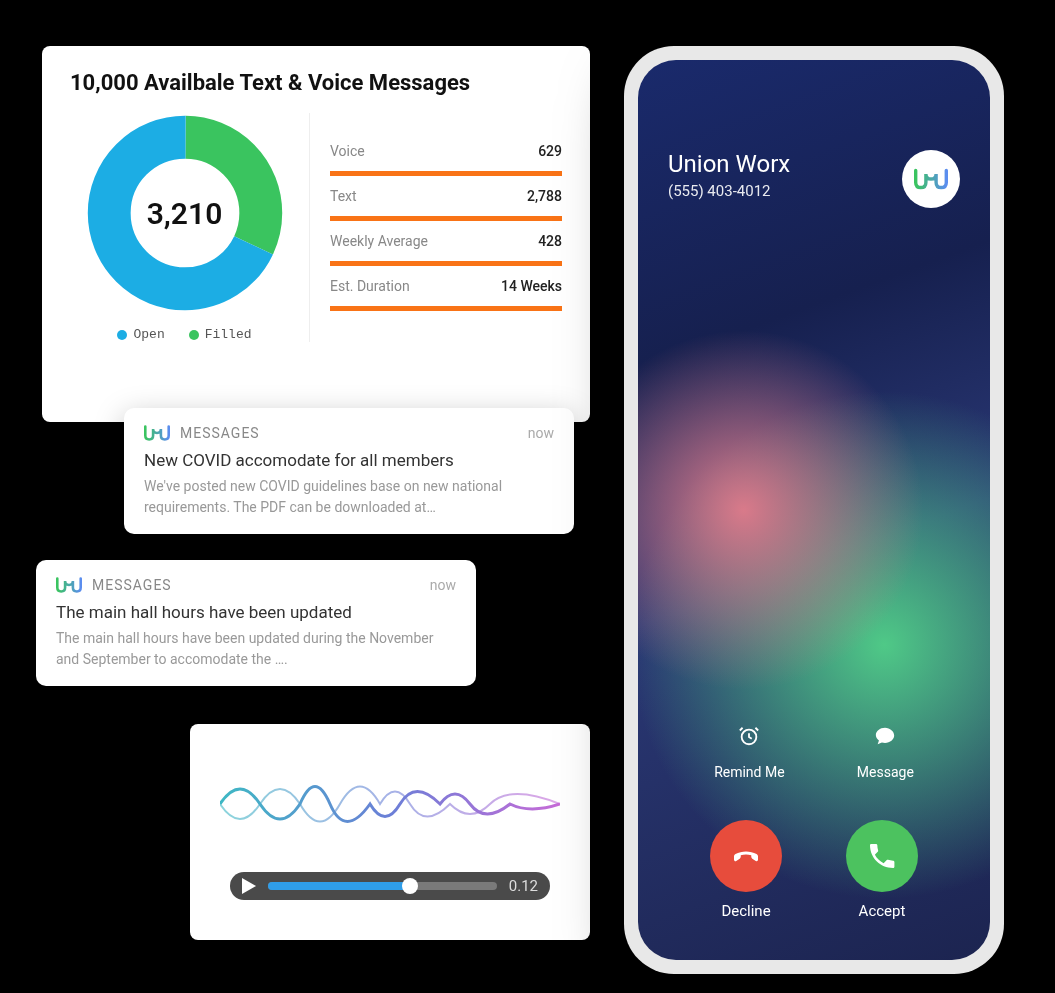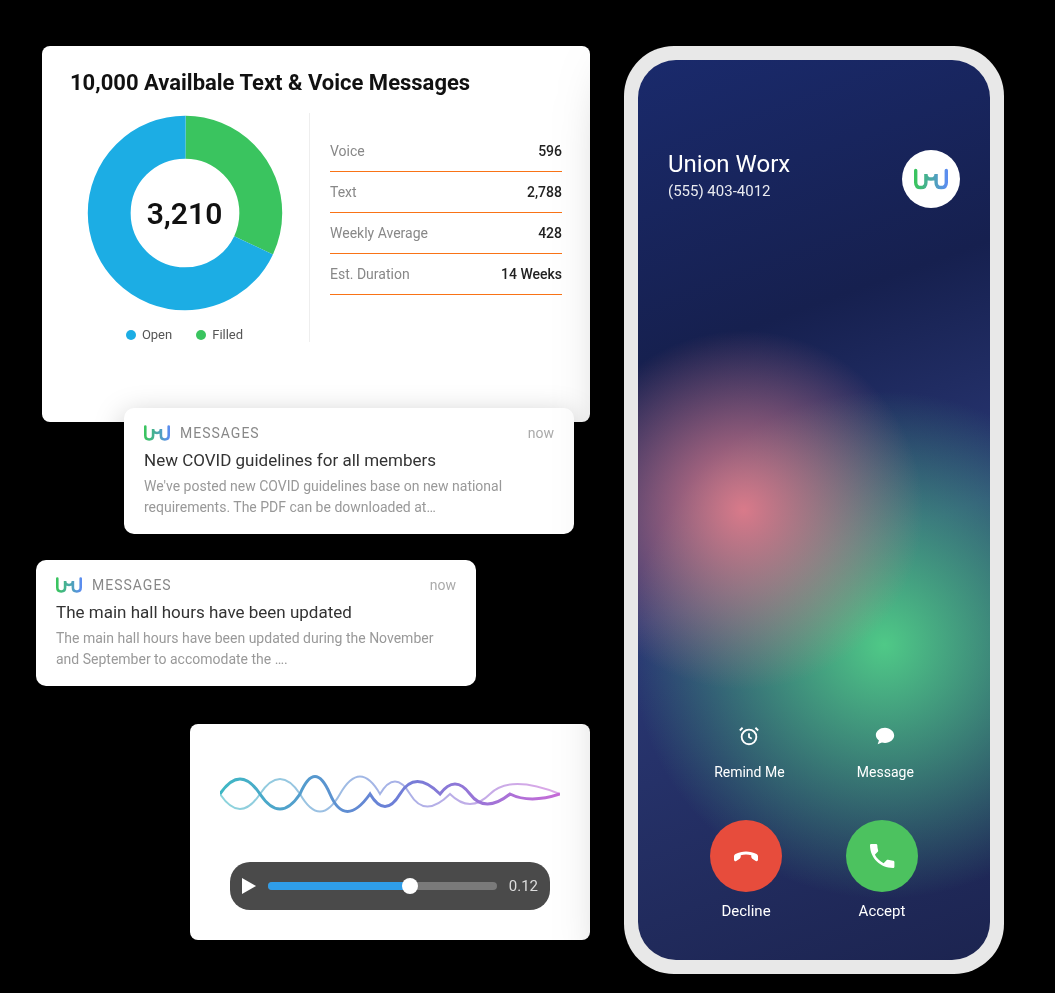--- a/index.html
+++ b/index.html
@@ -44,32 +44,32 @@
   }
   .donut { position: relative; width: 200px; height: 200px; }
   .donut svg { width: 200px; height: 200px; }
   .donut-center {
     position: absolute; inset: 0;
     display:flex; align-items:center; justify-content:center;
     font-size: 30px; font-weight: 600; color:#111;
   }
   .legend {
     display:flex; gap: 24px; margin-top: 14px;
-    font-size: 13px; color:#555;
+    font-size: 13px; color:#555;font-family:Liberation Mono, monospace;
   }
   .legend-item { display:flex; align-items:center; gap:6px;}
   .swatch { width:10px; height:10px; border-radius:50%; }
   .swatch.open { background:#1cade4; }
   .swatch.filled { background:#3ac45f; }
 
   .stats-table { flex:1; padding-top: 18px;}
   .stat-row {
     display:flex; justify-content:space-between;
     padding: 12px 0;
-    border-bottom: 1px solid #f97316;
+    border-bottom: 5px solid #f97316;
     font-size: 14px;
   }
   .stat-label { color:#888; }
   .stat-value { color:#222; font-weight:500;}
 
   
   .notif {
     position:absolute;
     background:#fff;
     border-radius: 10px;
@@ -98,21 +98,21 @@
     box-shadow: 0 8px 30px rgba(0,0,0,0.3);
     display:flex; flex-direction:column;
     align-items:center; justify-content:center;
     gap: 24px;
     padding: 20px;
   }
   .waveform svg { width: 340px; height: 80px; }
   .player {
     background:#4a4a4a;
     border-radius: 20px;
-    height: 48px;
+    height: 28px;
     width: 320px;
     display:flex; align-items:center;
     padding: 0 12px;
     gap: 12px;
   }
   .play-icon {
     width:0; height:0;
     border-left: 14px solid #fff;
     border-top: 8px solid transparent;
     border-bottom: 8px solid transparent;
@@ -213,21 +213,21 @@
         </div>
         <div class="legend-item">
           <span class="swatch filled"></span>
           <span>Filled</span>
         </div>
       </div>
     </div>
     <div class="stats-table">
       <div class="stat-row">
         <span class="stat-label">Voice</span>
-        <span class="stat-value">596</span>
+        <span class="stat-value">629</span>
       </div>
       <div class="stat-row">
         <span class="stat-label">Text</span>
         <span class="stat-value">2,788</span>
       </div>
       <div class="stat-row">
         <span class="stat-label">Weekly Average</span>
         <span class="stat-value">428</span>
       </div>
       <div class="stat-row">
@@ -247,21 +247,21 @@
             <linearGradient id="g1">
               <stop offset="0" stop-color="#3ac45f"></stop>
               <stop offset="1" stop-color="#5b8def"></stop>
             </linearGradient>
           </defs>
         </svg>
     </span>
     <span class="notif-app">MESSAGES</span>
     <span class="notif-time">now</span>
   </div>
-  <div class="notif-title">New COVID guidelines for all members</div>
+  <div class="notif-title">New COVID accomodate for all members</div>
   <div class="notif-body">We've posted new COVID guidelines base on new national requirements. The PDF can be downloaded at…</div>
 </div>
 
 <div class="notif notif-2">
   <div class="notif-head">
     <span class="notif-logo">
       <svg viewBox="0 0 40 24">
           <path d="M2 2 v14 q0 6 6 6 q6 0 6 -6 v-10 q0 6 6 6 q6 0 6 -6 v10 q0 6 6 6 q6 0 6 -6 v-14" fill="none" stroke="url(#g2)" stroke-width="4" stroke-linecap="round"></path>
           <defs>
             <linearGradient id="g2">

